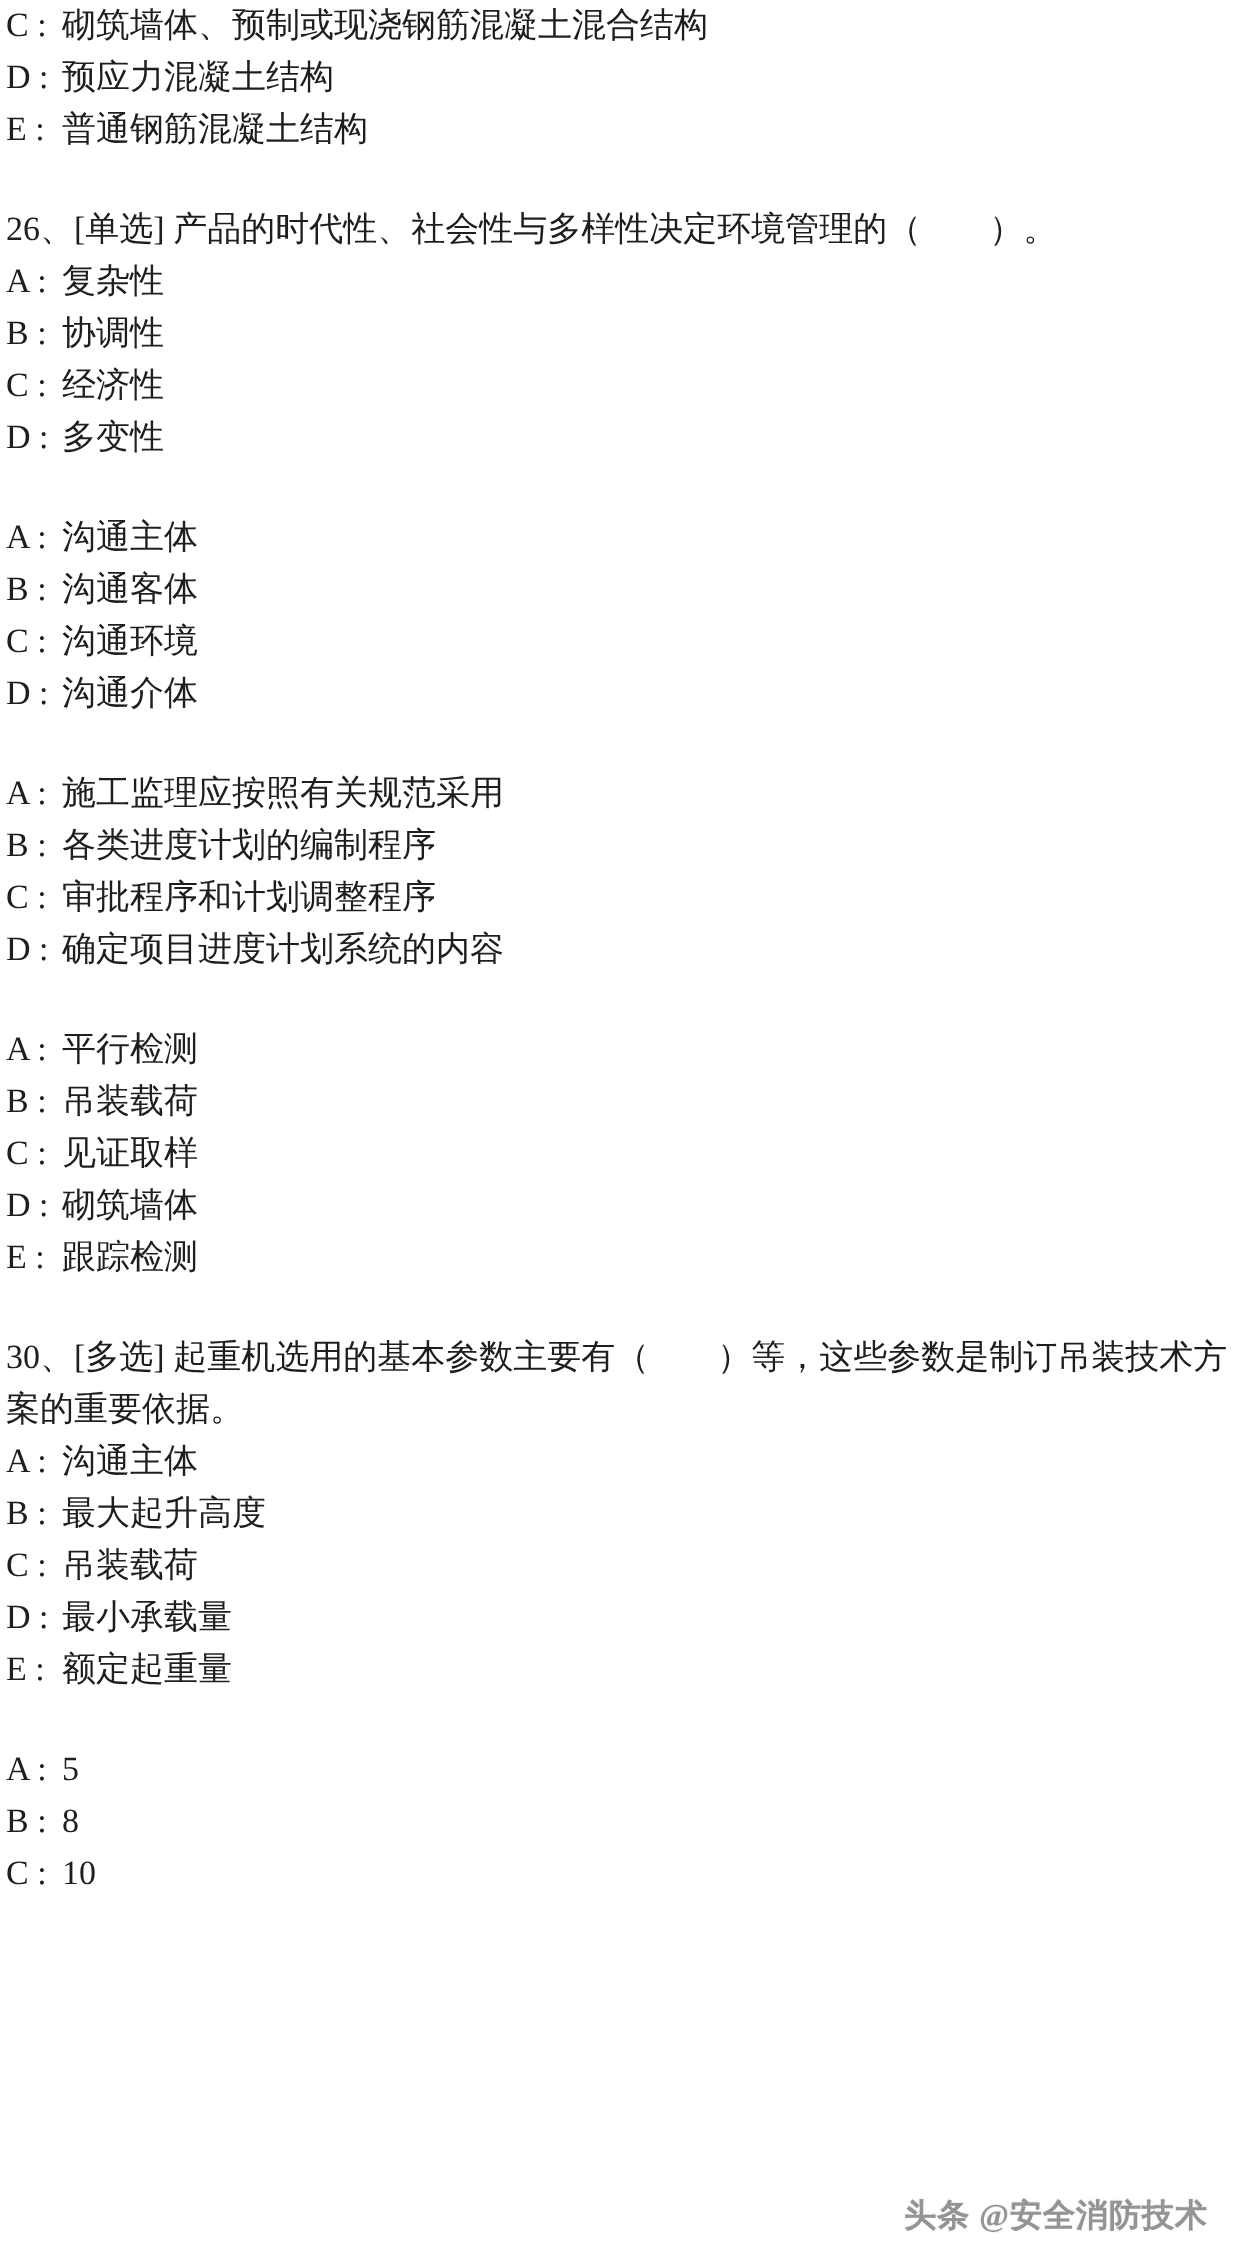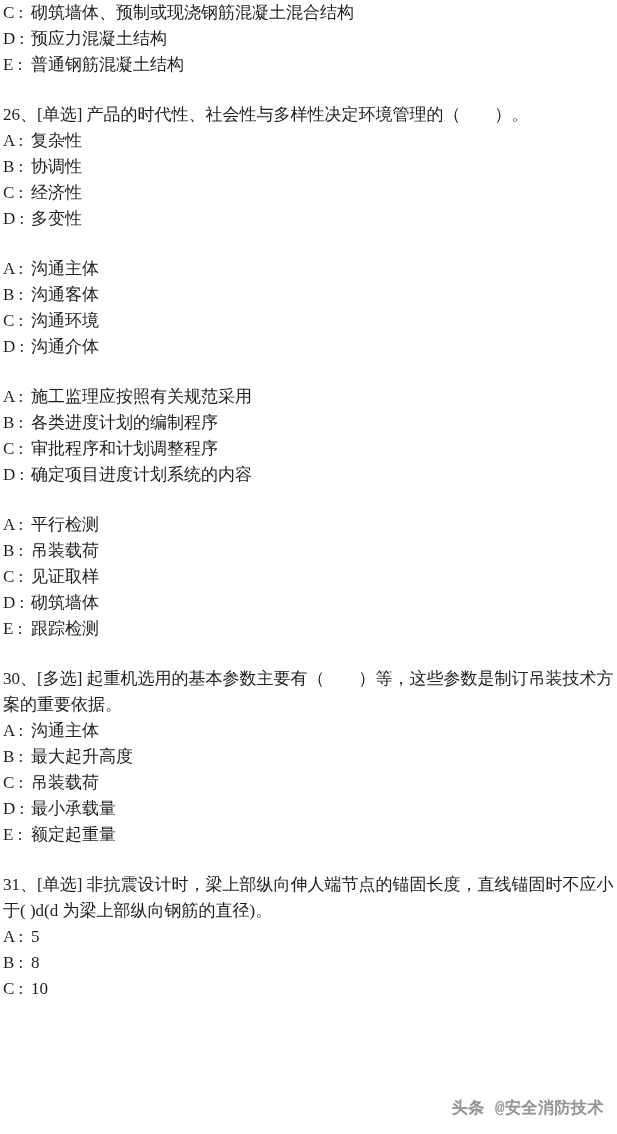--- a/index.html
+++ b/index.html
@@ -16,21 +16,21 @@
     line-height:26px;
   }
   .stem{margin:0;}
   .question{margin-top:24px;}
   .option{display:flex;}
   .opt-label{flex:0 0 28px;white-space:pre;}
   .opt-text{flex:1;}
   .watermark{
     position:absolute;
     top:1096px;right:13px;
-    font-family:Liberation Mono, monospace;
+    font-family:Liberation Serif, serif;
     font-size:16px;font-weight:bold;letter-spacing:.5px;
     color:#949494;
     text-shadow:1px 1.5px 0 #ffffff,0 0 1px rgba(120,120,120,.35);
   }
 </style>
 </head>
 <body>
 
 <div class="page">
 
@@ -148,21 +148,20 @@
         <span class="opt-label">D :</span>
         <span class="opt-text">最小承载量</span>
       </div>
     <div class="option">
         <span class="opt-label">E :</span>
         <span class="opt-text">额定起重量</span>
       </div>
   </section>
 
   <section class="question">
-    <p class="stem"><span>31、</span><span>[单选]</span><span> 非抗震设计时，梁上部纵向伸人端节点的锚固长度，直线锚固时不应小于( )d(d 为梁上部纵向钢筋的直径)。</span></p>
     <div class="option">
         <span class="opt-label">A :</span>
         <span class="opt-text">5</span>
       </div>
     <div class="option">
         <span class="opt-label">B :</span>
         <span class="opt-text">8</span>
       </div>
     <div class="option">
         <span class="opt-label">C :</span>

